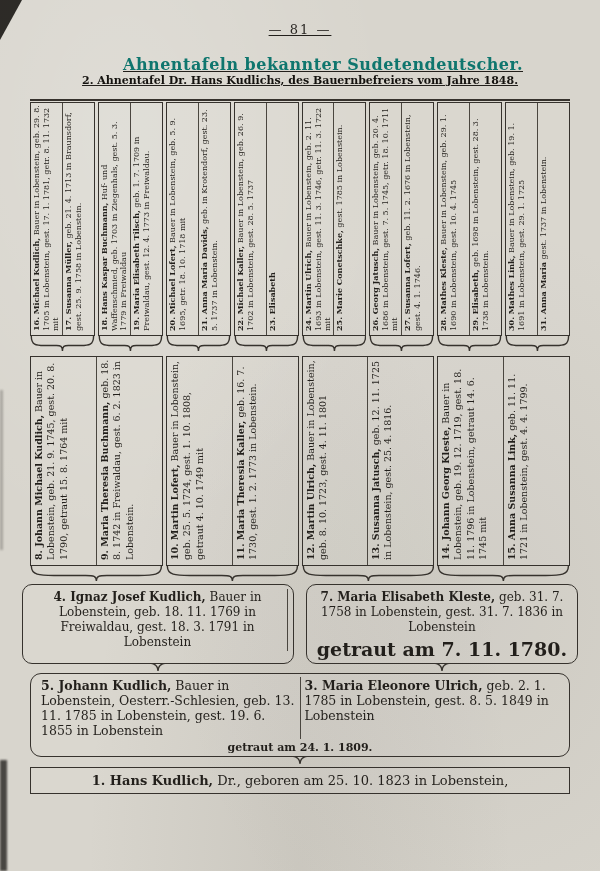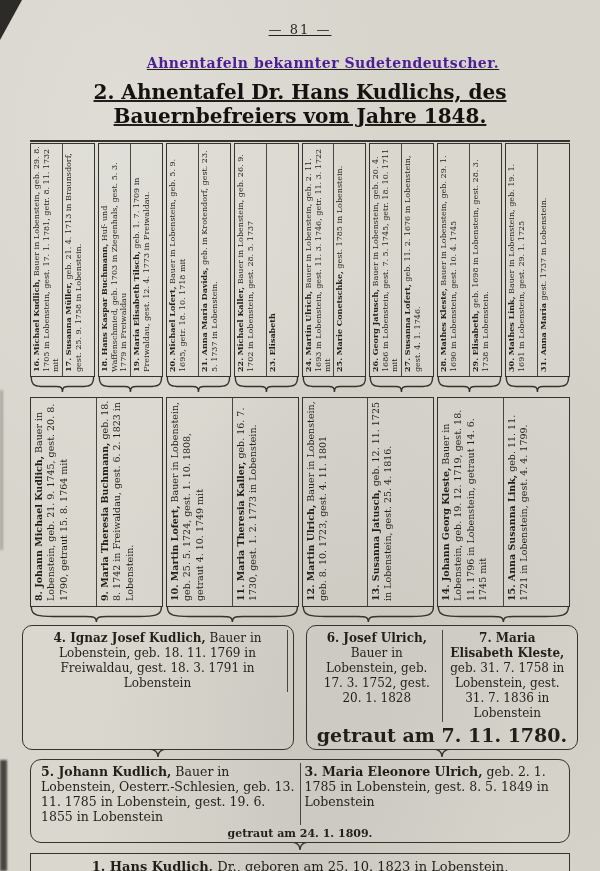--- a/index.html
+++ b/index.html
@@ -14,22 +14,22 @@
     color:#221f1b;
   }
   
   .art{position:absolute;background:#191714;z-index:5;}
   .art-tl{left:0;top:0;width:22px;height:40px;clip-path:polygon(0 0,100% 0,0 100%);opacity:.9;}
   .art-bl{left:0;top:760px;width:7px;height:111px;opacity:.75;filter:blur(1px);}
   .art-ml{left:0;top:390px;width:3px;height:160px;opacity:.25;filter:blur(1px);}
 
   .header{padding-top:22px;text-align:center;text-decoration:underline;}
   .pagenum{font-size:13px;letter-spacing:2px;color:#2a2723;}
-  .title{margin-top:18px;font-size:14px;font-weight:bold;letter-spacing:.5px;color:#4c1d95;padding-left:46px;}
-  .subtitle{margin-top:9px;font-size:20px;font-weight:bold;color:#14120f;padding:0 26px;}
+  .title{margin-top:18px;font-size:16px;font-weight:bold;letter-spacing:.5px;color:#0f766e;padding-left:46px;}
+  .subtitle{font-size:11px;font-weight:bold;color:#14120f;padding:0 26px;}
 
   .tablewrap{padding:0 30px;margin-top:12px;}
   .toprule{border-top:2px solid #36322d;margin-bottom:1px;}
 
   .sec{display:flex;gap:3px;}
   .sec-top{height:234px;}
   .sec-mid{height:210px;}
   .pbox{flex:1;display:flex;border:1.5px solid #36322d;background:rgba(255,255,255,.06);}
   .strip{flex:1;position:relative;overflow:hidden;}
   .strip.first{border-right:1px solid #4a463f;}
@@ -225,21 +225,20 @@
   <div class="mbox">
     <div class="mcols">
       <div class="mcol c1"><span class="nm">4. Ignaz Josef Kudlich,</span> <span>Bauer in Lobenstein, geb. 18. 11. 1769 in Freiwaldau, gest. 18. 3. 1791 in Lobenstein</span></div>
     </div>
     <svg class="notch" width="18" height="9" viewBox="0 0 18 9">
         <path d="M1,0 Q9,1 9,8 Q9,1 17,0" fill="none" stroke="#36322d" stroke-width="1.3"></path>
       </svg>
   </div>
   <div class="mbox">
     <div class="mcols">
-      <div class="mcol c1"><span class="nm">6. Josef Ulrich,</span> <span>Bauer in Lobenstein, geb. 17. 3. 1752, gest. 20. 1. 1828</span></div>
       <div class="mcol"><span class="nm">7. Maria Elisabeth Kleste,</span> <span>geb. 31. 7. 1758 in Lobenstein, gest. 31. 7. 1836 in Lobenstein</span></div>
     </div>
     <div class="marr">getraut am 7. 11. 1780.</div>
     <svg class="notch" width="18" height="9" viewBox="0 0 18 9">
         <path d="M1,0 Q9,1 9,8 Q9,1 17,0" fill="none" stroke="#36322d" stroke-width="1.3"></path>
       </svg>
   </div>
 </div>
 
 <div class="g23">

